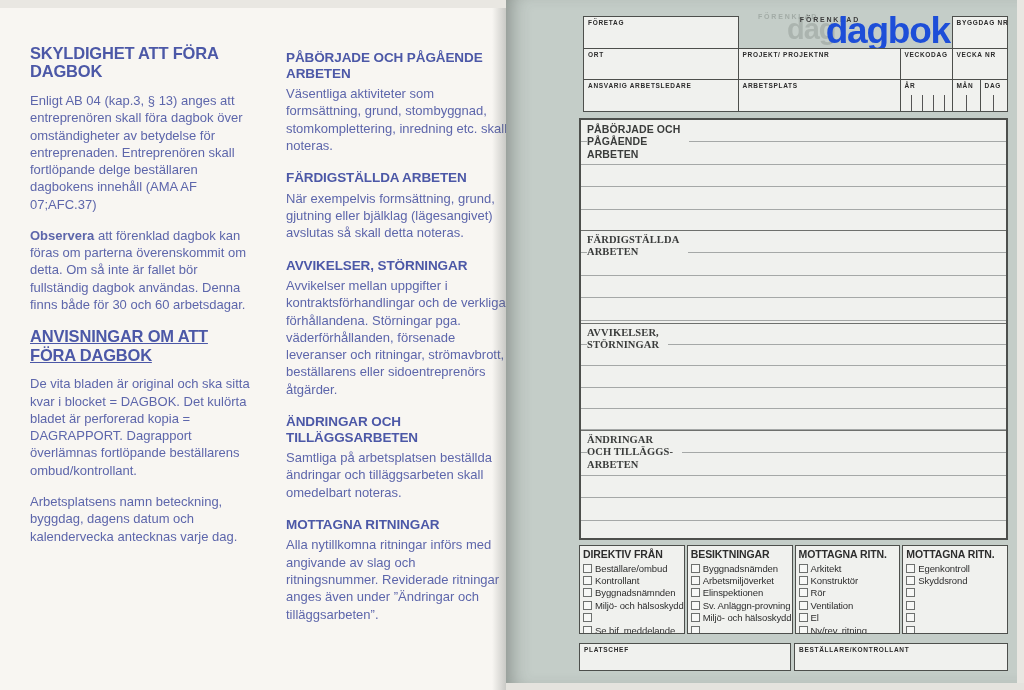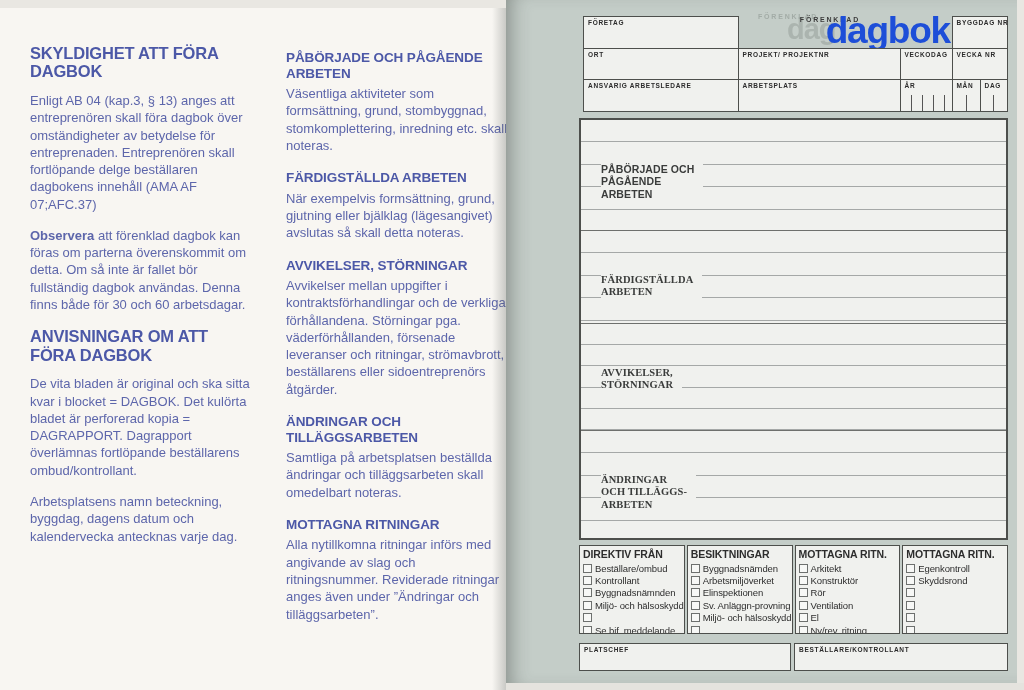--- a/index.html
+++ b/index.html
@@ -10,21 +10,21 @@
   .left-page{position:absolute;left:0;top:8px;width:506px;height:690px;background:#f8f6f2;}
   .left-page::after{content:"";position:absolute;right:0;top:0;width:14px;height:100%;
         background:linear-gradient(to right,rgba(0,0,0,0),rgba(80,85,82,.28));}
   .colA{position:absolute;left:30px;top:36px;width:225px;}
   .colB{position:absolute;left:286px;top:42px;width:223px;}
   .h-main{font-size:16.5px;font-weight:bold;color:#4c58a7;line-height:1.12;letter-spacing:-.2px;margin:0 0 11px;}
   .h-sub{font-size:13.5px;font-weight:bold;color:#4c58a7;line-height:1.15;letter-spacing:-.1px;margin:0 0 4px;}
   .colA p,.colB p{font-size:13px;color:#5d66ab;line-height:1.33;margin:0 0 14px;}
   .colB p{margin:0 0 16px;}
   .lead{font-weight:bold;}
-  .gap-top{}
+  .gap-top{text-decoration:underline;}
 
   
   .right-page{position:absolute;left:506px;top:0;width:511px;height:683px;background:#c4cdc8;
         box-shadow:inset 16px 0 20px -12px rgba(55,62,58,.45);}
   .book-edge{position:absolute;left:1016px;top:0;width:5px;height:684px;
         background:linear-gradient(to bottom,#32373
 4,#4a504c 60%,#6a706c);}
   .fbox{position:absolute;background:#f0f1ee;border:1.5px solid #4d4f4c;box-sizing:border-box;}
   .flabel{position:absolute;top:2px;left:4px;font-size:6.5px;font-weight:bold;letter-spacing:.7px;
         color:#2b2b2b;white-space:nowrap;}
@@ -40,22 +40,22 @@
   .ghost-big{position:absolute;left:281px;top:15px;font-size:29px;font-weight:bold;letter-spacing:-1px;
         color:rgba(142,150,145,.45);filter:blur(.4px);line-height:1;}
 
   
   .mainbox{position:absolute;left:73px;top:118px;width:429px;height:422px;background:#f0f1ee;
         border:2px solid #4d4f4c;box-sizing:border-box;}
   .sec{position:relative;width:100%;
         background-image:repeating-linear-gradient(to bottom,transparent 0,transparent 21.4px,#a5a8a7 21.4px,#a5a8a7 22.4px);}
   .sec.s3{background-image:repeating-linear-gradient(to bottom,transparent 0,transparent 20.2px,#a5a8a7 20.2px,#a5a8a7 21.2px);}
   .sec + .sec{border-top:1.5px solid #6e706d;font-family:Liberation Serif, serif;}
-  .seclabel{position:absolute;top:3px;left:20px;font-size:10.5px;font-weight:bold;color:#3a3c3b;
-        line-height:1.18;background:#f0f1ee;padding:0 9px 2px 0;letter-spacing:.1px;margin-top:40px;}
+  .seclabel{position:absolute;top:3px;left:6px;font-size:10.5px;font-weight:bold;color:#3a3c3b;
+        line-height:1.18;background:#f0f1ee;padding:0 9px 2px 0;letter-spacing:.1px;}
 
   
   .checks{position:absolute;left:73px;top:545px;width:429px;height:89px;display:flex;gap:2px;box-sizing:border-box;}
   .ckcol{flex:1;border:1.5px solid #4d4f4c;background:#f0f1ee;box-sizing:border-box;padding:2px 8px 0 3px;overflow:hidden;}
   .ckhead{font-size:10.5px;font-weight:bold;color:#2d2d2d;margin:0 0 2px;letter-spacing:-.1px;white-space:nowrap;}
   .ckrow{display:flex;align-items:center;gap:3px;height:12.4px;}
   .ckbox{width:9px;height:9px;border:1.2px solid #6d706e;background:#f7f8f6;flex:none;box-sizing:border-box;}
   .cklabel{font-size:9.5px;color:#2d2d2d;white-space:nowrap;letter-spacing:-.1px;}
 
   .strip-bottom{position:absolute;left:506px;top:683px;width:518px;height:7px;background:#e5e3de;}

